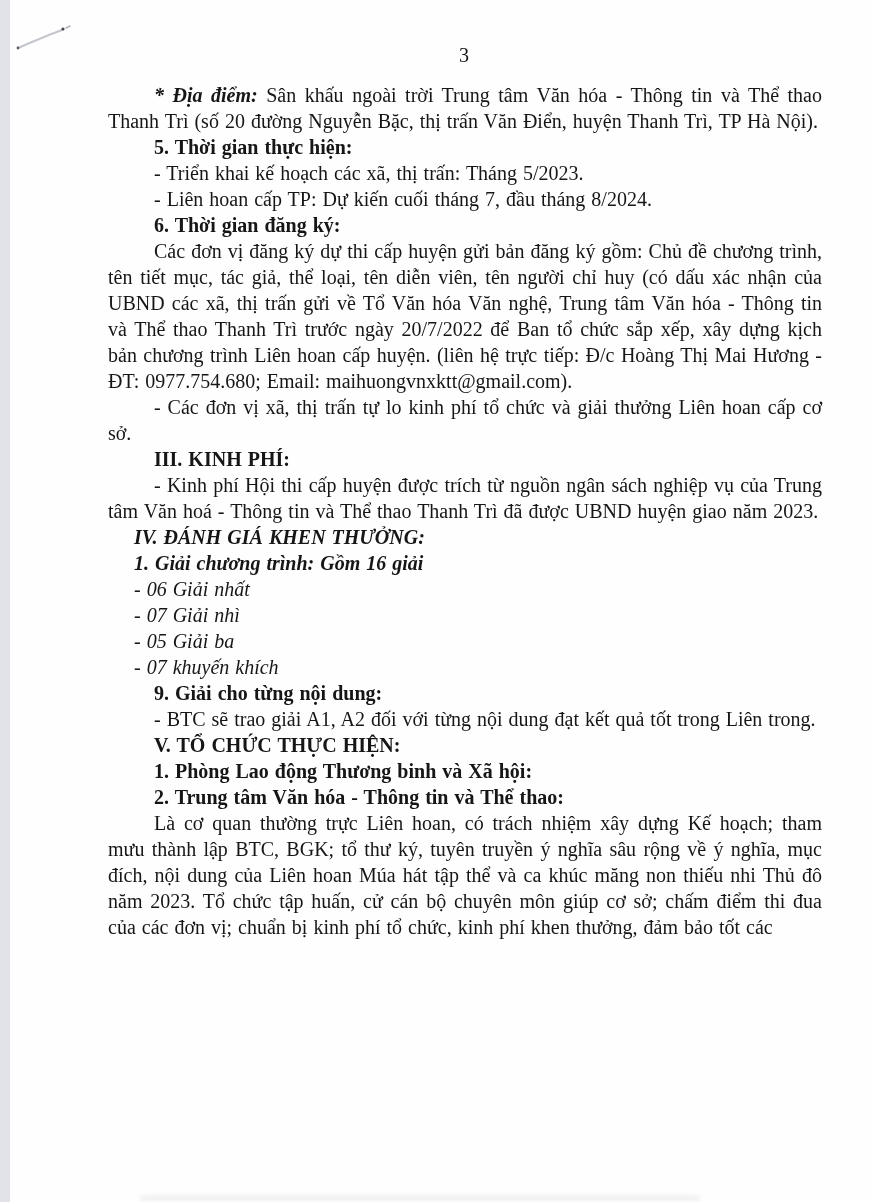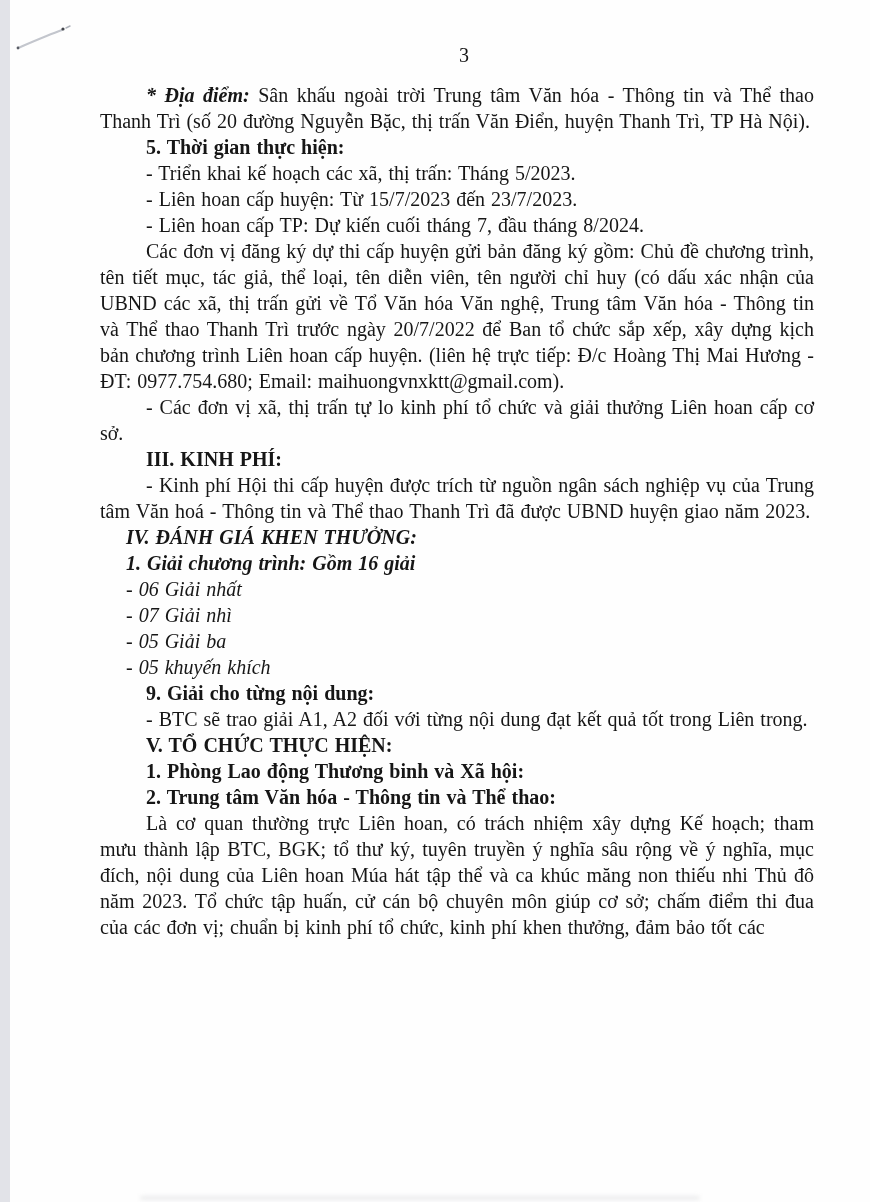--- a/index.html
+++ b/index.html
@@ -40,21 +40,21 @@
     position: absolute;
     top: 44px;
     left: 108px;
     width: 712px;
     text-align: center;
     font-size: 20px;
   }
   .content {
     position: absolute;
     top: 82px;
-    left: 100px;
+    left: 108px;
     width: 714px;
   }
   p.para {
     margin: 0;
     font-size: 20px;
     line-height: 26px;
     text-align: justify;
     text-indent: 46px;
     word-spacing: 1px;
   }
@@ -78,32 +78,32 @@
     <circle cx="49" cy="7" r="1.6" fill="#43454c"></circle>
     <path d="M52 6 l4 -2" stroke="#aeb2ba" stroke-width="1.4" fill="none" stroke-linecap="round"></path>
   </svg>
 
   <div class="page-number">3</div>
 
   <div class="content">
       <p class="para"><span class="b i">* Địa điểm: </span><span>Sân khấu ngoài trời Trung tâm Văn hóa - Thông tin và Thể thao Thanh Trì (số 20 đường Nguyễn Bặc, thị trấn Văn Điển, huyện Thanh Trì, TP Hà Nội).</span></p>
       <p class="para"><span class="b">5. Thời gian thực hiện:</span></p>
       <p class="para"><span>- Triển khai kế hoạch các xã, thị trấn: Tháng 5/2023.</span></p>
-      <p class="para"><span>- Liên hoan cấp huyện: Từ 15/7/2023 đến 23/7/2023.</span></p>
       <p class="para"><span>- Liên hoan cấp TP: Dự kiến cuối tháng 7, đầu tháng 8/2024.</span></p>
+      <p class="para"><span class="b">6. Thời gian đăng ký:</span></p>
       <p class="para"><span>Các đơn vị đăng ký dự thi cấp huyện gửi bản đăng ký gồm: Chủ đề chương trình, tên tiết mục, tác giả, thể loại, tên diễn viên, tên người chỉ huy (có dấu xác nhận của UBND các xã, thị trấn gửi về Tổ Văn hóa Văn nghệ, Trung tâm Văn hóa - Thông tin và Thể thao Thanh Trì trước ngày 20/7/2022 để Ban tổ chức sắp xếp, xây dựng kịch bản chương trình Liên hoan cấp huyện. (liên hệ trực tiếp: Đ/c Hoàng Thị Mai Hương - ĐT: 0977.754.680; Email: maihuongvnxktt@gmail.com).</span></p>
       <p class="para"><span>- Các đơn vị xã, thị trấn tự lo kinh phí tổ chức và giải thưởng Liên hoan cấp cơ sở.</span></p>
       <p class="para"><span class="b">III. KINH PHÍ:</span></p>
       <p class="para"><span>- Kinh phí Hội thi cấp huyện được trích từ nguồn ngân sách nghiệp vụ của Trung tâm Văn hoá - Thông tin và Thể thao Thanh Trì đã được UBND huyện giao năm 2023.</span></p>
       <p class="para ind-sm"><span class="b">IV. ĐÁNH GIÁ KHEN THƯỞNG:</span></p>
       <p class="para ind-sm"><span class="b">1. Giải chương trình: Gồm 16 giải</span></p>
       <p class="para ind-sm"><span>- 06 Giải nhất</span></p>
       <p class="para ind-sm"><span>- 07 Giải nhì</span></p>
       <p class="para ind-sm"><span>- 05 Giải ba</span></p>
-      <p class="para ind-sm"><span>- 05 khuyến khích</span></p>
+      <p class="para ind-sm"><span>- 07 khuyến khích</span></p>
       <p class="para"><span class="b">9. Giải cho từng nội dung:</span></p>
       <p class="para"><span>- BTC sẽ trao giải A1, A2 đối với từng nội dung đạt kết quả tốt trong Liên trong.</span></p>
       <p class="para"><span class="b">V. TỔ CHỨC THỰC HIỆN:</span></p>
       <p class="para"><span class="b">1. Phòng Lao động Thương binh và Xã hội:</span></p>
       <p class="para"><span class="b">2. Trung tâm Văn hóa - Thông tin và Thể thao:</span></p>
       <p class="para"><span>Là cơ quan thường trực Liên hoan, có trách nhiệm xây dựng Kế hoạch; tham mưu thành lập BTC, BGK; tổ thư ký, tuyên truyền ý nghĩa sâu rộng về ý nghĩa, mục đích, nội dung của Liên hoan Múa hát tập thể và ca khúc măng non thiếu nhi Thủ đô năm 2023. Tổ chức tập huấn, cử cán bộ chuyên môn giúp cơ sở; chấm điểm thi đua của các đơn vị; chuẩn bị kinh phí tổ chức, kinh phí khen thưởng, đảm bảo tốt các</span></p>
     </div>
 
   <div class="scan-edge-bottom"></div>
 

